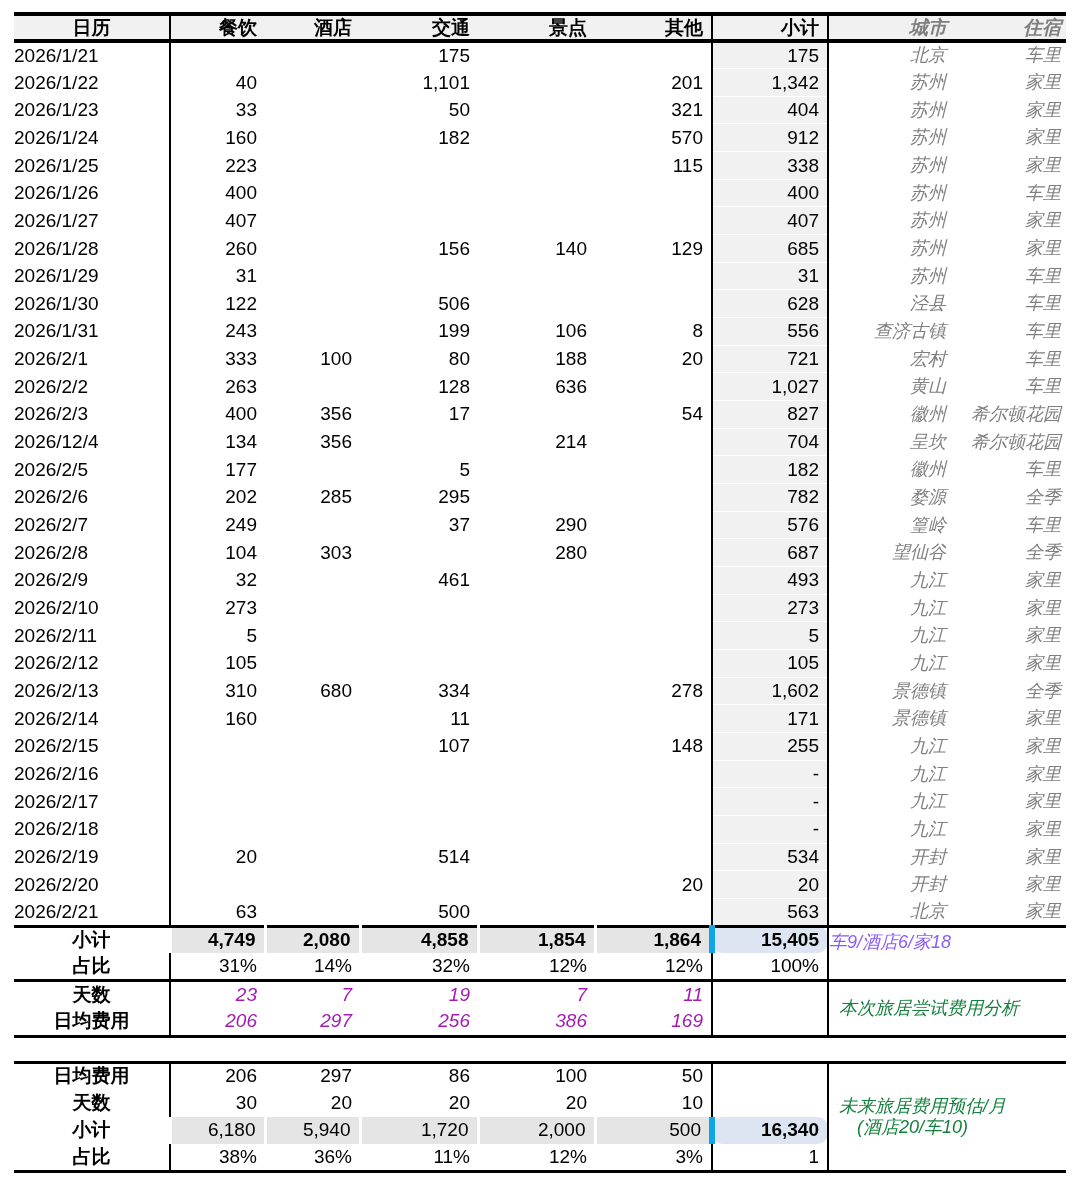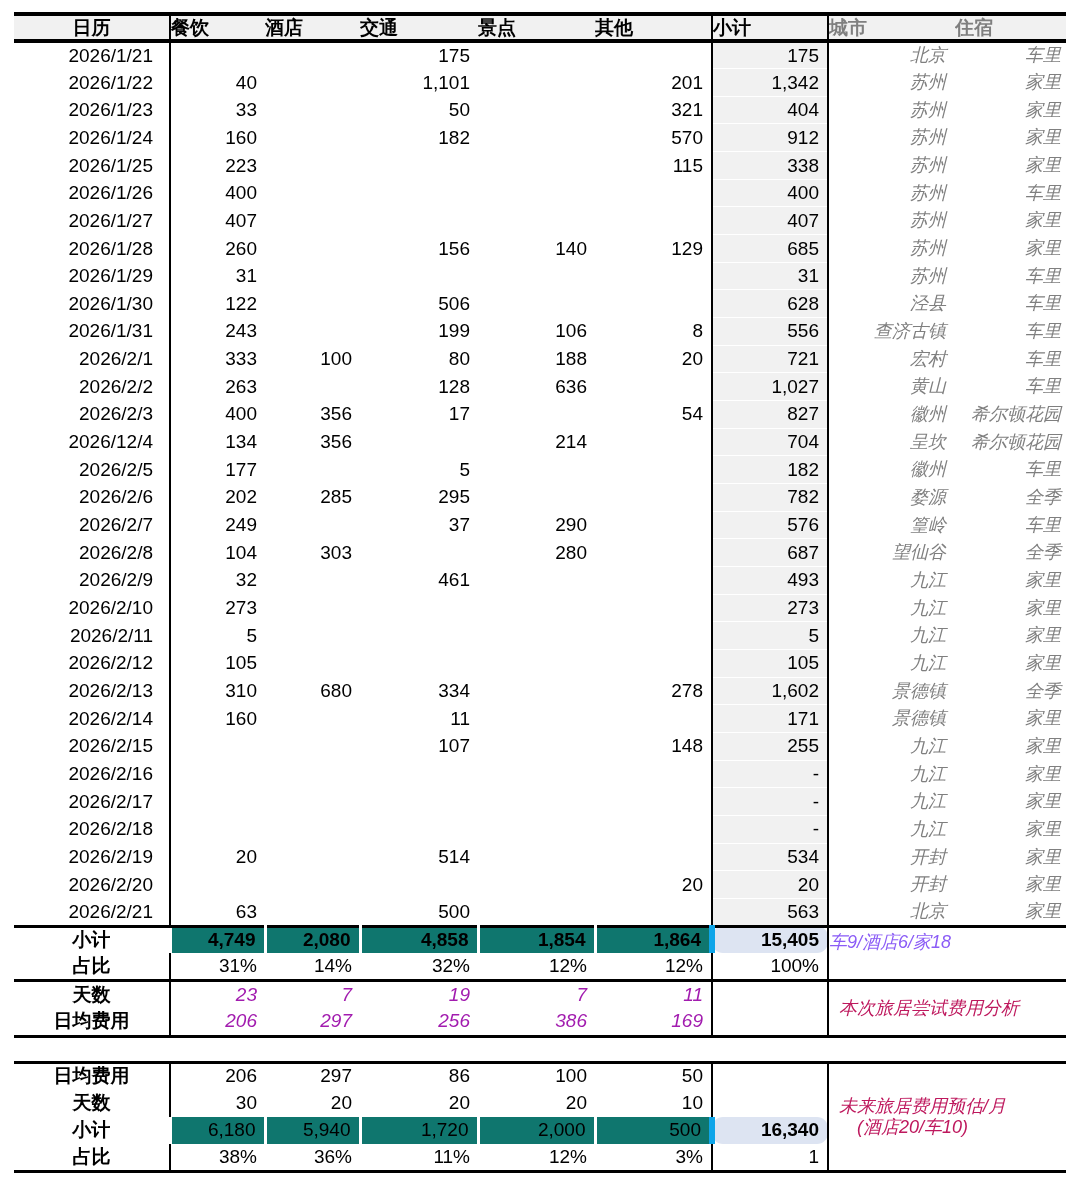--- a/index.html
+++ b/index.html
@@ -21,57 +21,57 @@
     overflow: hidden;
     height: 27.66px;
   }
 
   
   thead th {
     background: #f1f1f1;
     border-top: 4px solid #000;
     border-bottom: 4px solid #000;
     font-weight: 700;
-    text-align: left;
+    text-align: right;
     height: 27px;
   }
   th.c-center { text-align: center; padding: 0; }
-  th.hdr-muted { color: #7f7f7f; }
+  th.hdr-muted { color: #7f7f7f; font-style: italic; }
 
   
   .br  { border-right: 2px solid #000; }
 
   
   td.num  { text-align: right; }
-  td.date { text-align: right; padding-right: 16px; margin-top: 19px; }
+  td.date { text-align: left; padding-right: 7px; margin-top: 19px; }
   td.sub  { background: #f1f1f1; border-bottom: 1px solid #fff; }
   td.muted { color: #7f7f7f; font-style: italic; text-align: right; font-size: 18px; }
   td.city { padding-right: 9px; }
   td.lodg { padding-right: 5px; }
 
   
   td.lbl { font-weight: 700; text-align: center; padding: 0; }
   td.bold { font-weight: 700; }
   .t3 { border-top: 3px solid #000; }
   .b3 { border-bottom: 3px solid #000; }
   td.graycell {
-    background: #0f766e;
+    background: #e5e5e5;
     border-left: 3px solid #fff;
     border-right: 3px solid #fff;
   }
   td.graycell.br { border-right: 6px solid #0ea5e9; }
   td.bluecell { background: #dde4f2; border-radius: 11px; }
   td.it { color: #a21caf; font-style: italic; }
   td.note-right {
     color: #8b5cf6; font-style: italic; font-weight: 400;
     vertical-align: top;
     font-size: 18px; padding: 4px 4px 0 0;
   }
   td.note-box {
-    color: #be185d; font-style: italic;
+    color: #15803d; font-style: italic;
     text-align: left; vertical-align: middle;
     font-size: 18px; padding: 0 0 0 10px;
   }
   td.note-box .line2 { padding-left: 18px; }
 
   tbody.summary-block td { height: 27px; }
   tbody.analysis-block td { height: 28px; }
 
   
   table.forecast { margin-top: 23px; }

